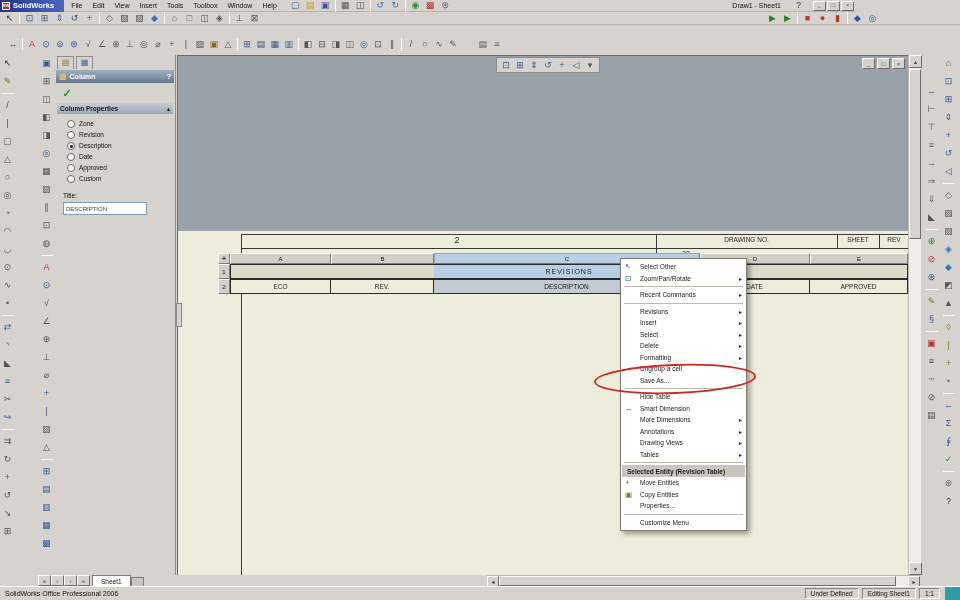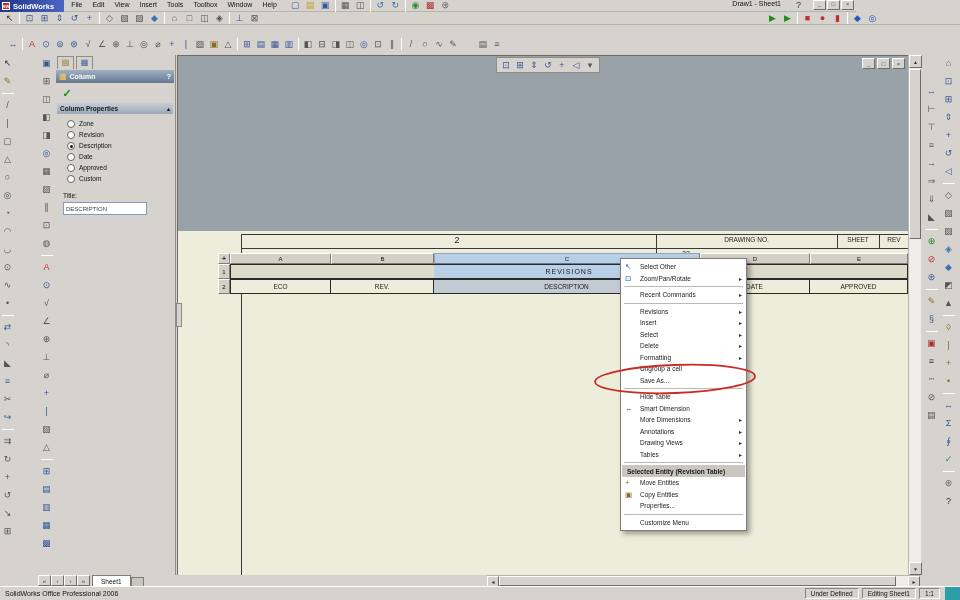--- a/index.html
+++ b/index.html
@@ -2,21 +2,21 @@
 <html><head>
 <meta charset="utf-8">
 <style>
   *{margin:0;padding:0;box-sizing:border-box}
   html,body{width:960px;height:600px}
   body{position:relative;background:#D6D3CE;font-family:"Liberation Sans",sans-serif;overflow:hidden;color:#111}
   .icon{width:15px;height:15px;min-width:13px;display:flex;align-items:center;justify-content:center;font-size:9px;line-height:1;cursor:default}
   .tb-sep{width:1px;height:12px;background:#98958D;border-right:1px solid #FFF;margin:0 2px}
   .vtb{position:absolute;width:15px;display:flex;flex-direction:column;align-items:center;gap:3px;z-index:2}
   .vtb .tb-sep{width:12px;height:1px;border-right:none;border-bottom:1px solid #FFF;margin:1px 0}
-  #row1{position:absolute;left:0;top:0;width:856px;height:12px;display:flex;background:#D6D3CE;border-bottom:1px solid #B8B5AD;z-index:10}
+  #row1{position:absolute;left:0;top:0;width:856px;height:12px;display:flex;align-items:center;background:#D6D3CE;border-bottom:1px solid #B8B5AD;z-index:10}
   .logo{height:12px;display:flex;align-items:center;gap:3px;padding:0 10px 0 2px;background:linear-gradient(90deg,#20348C,#4A66C0);color:#FFF;font-size:7.5px;font-weight:bold}
   .app-icon{width:8px;height:8px;min-width:8px;background:#C03030;border:1px solid #FFF;font-size:4px;color:#FFF;display:flex;align-items:center;justify-content:center}
   #menubar{display:flex;margin-left:2px}
   .menu-item{padding:1px 5px;font-size:7px;color:#111}
   #tb1{display:flex;align-items:center;margin-left:6px}
   .doc-title{margin-left:auto;font-size:7px;padding-right:10px;white-space:nowrap}
   #tb1r{display:flex;align-items:center}
   #winbtns{display:flex;margin:0 2px 0 6px}
   #winbtns .icon{width:11px;height:10px;font-size:5.5px;background:#D6D3CE;border:1px solid;border-color:#FFF #6F6D66 #6F6D66 #FFF;margin-left:1px;color:#222}
   #row2{position:absolute;left:0;top:12px;width:960px;height:13px;display:flex;align-items:center;border-bottom:1px solid #B8B5AD;padding-left:2px;z-index:9}

